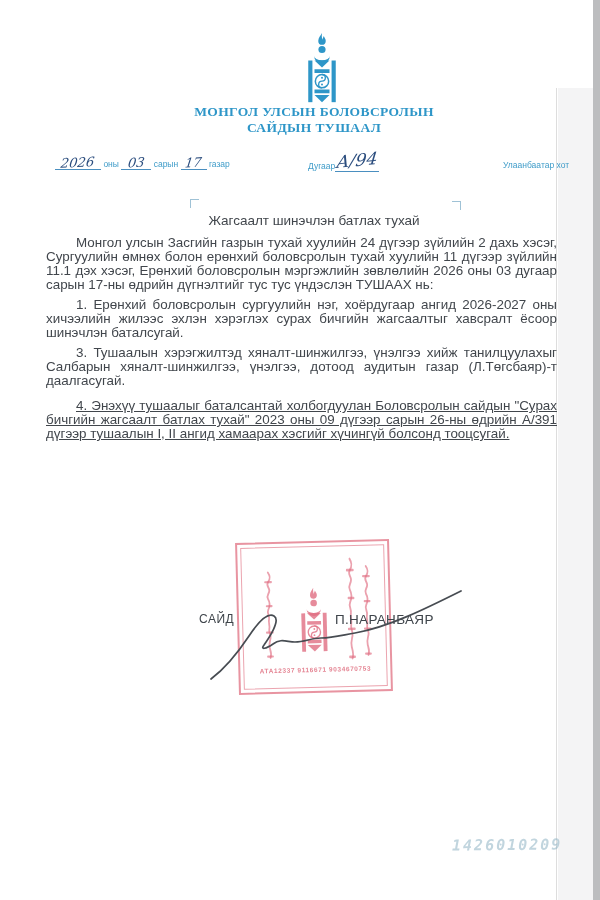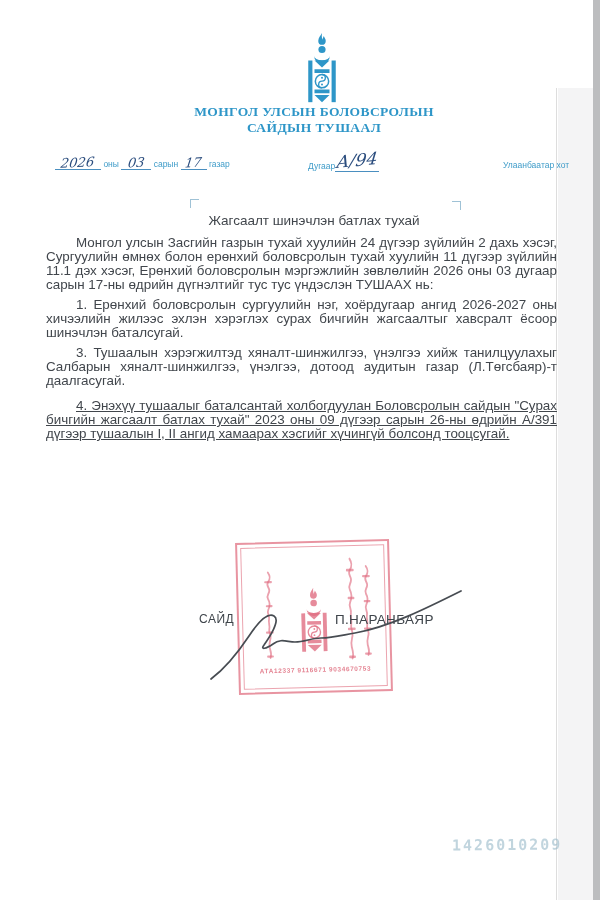--- a/index.html
+++ b/index.html
@@ -62,21 +62,21 @@
                 font-weight:bold;}
 
   
   .sig-label{left:199px;top:612px;font-size:12px;color:#3f454b;letter-spacing:0.5px;}
   .sig-name{left:335px;top:612px;font-size:13.5px;color:#3f454b;letter-spacing:0.3px;}
   .sig-svg{left:203px;top:586px;width:265px;height:98px;}
 
   
   .footer-num{left:452px;top:836px;font-family:"DejaVu Sans Mono", monospace;
               font-size:15px;font-weight:bold;letter-spacing:2px;color:#8fb3c4;
-              opacity:0.55;transform:rotate(-0.5deg);}
+              opacity:0.55;transform:rotate(-0.5deg);font-style:italic;}
 </style>
 </head>
 <body>
 
 <svg width="0" height="0" style="position:absolute" aria-hidden="true">
   <defs>
     <g id="soyombo" fill="currentColor" stroke="none">
       <path d="M30 0 C28.2 3.5 25.5 5.5 25.5 9.5 C25.5 12.6 27.4 14.2 30 14.2 C32.6 14.2 34.5 12.6 34.5 9.5 C34.5 7.2 33 5.8 32.1 3.6 C31.4 5.6 30.8 6.2 30.6 8 C29.9 5.8 29.4 4.2 30 0 Z"></path>
       <circle cx="30" cy="19.8" r="4.3"></circle>
       <path d="M20.5 27.2 a9.5 9.5 0 0 0 19 0 a9.5 5.6 0 0 1 -19 0 z"></path>

